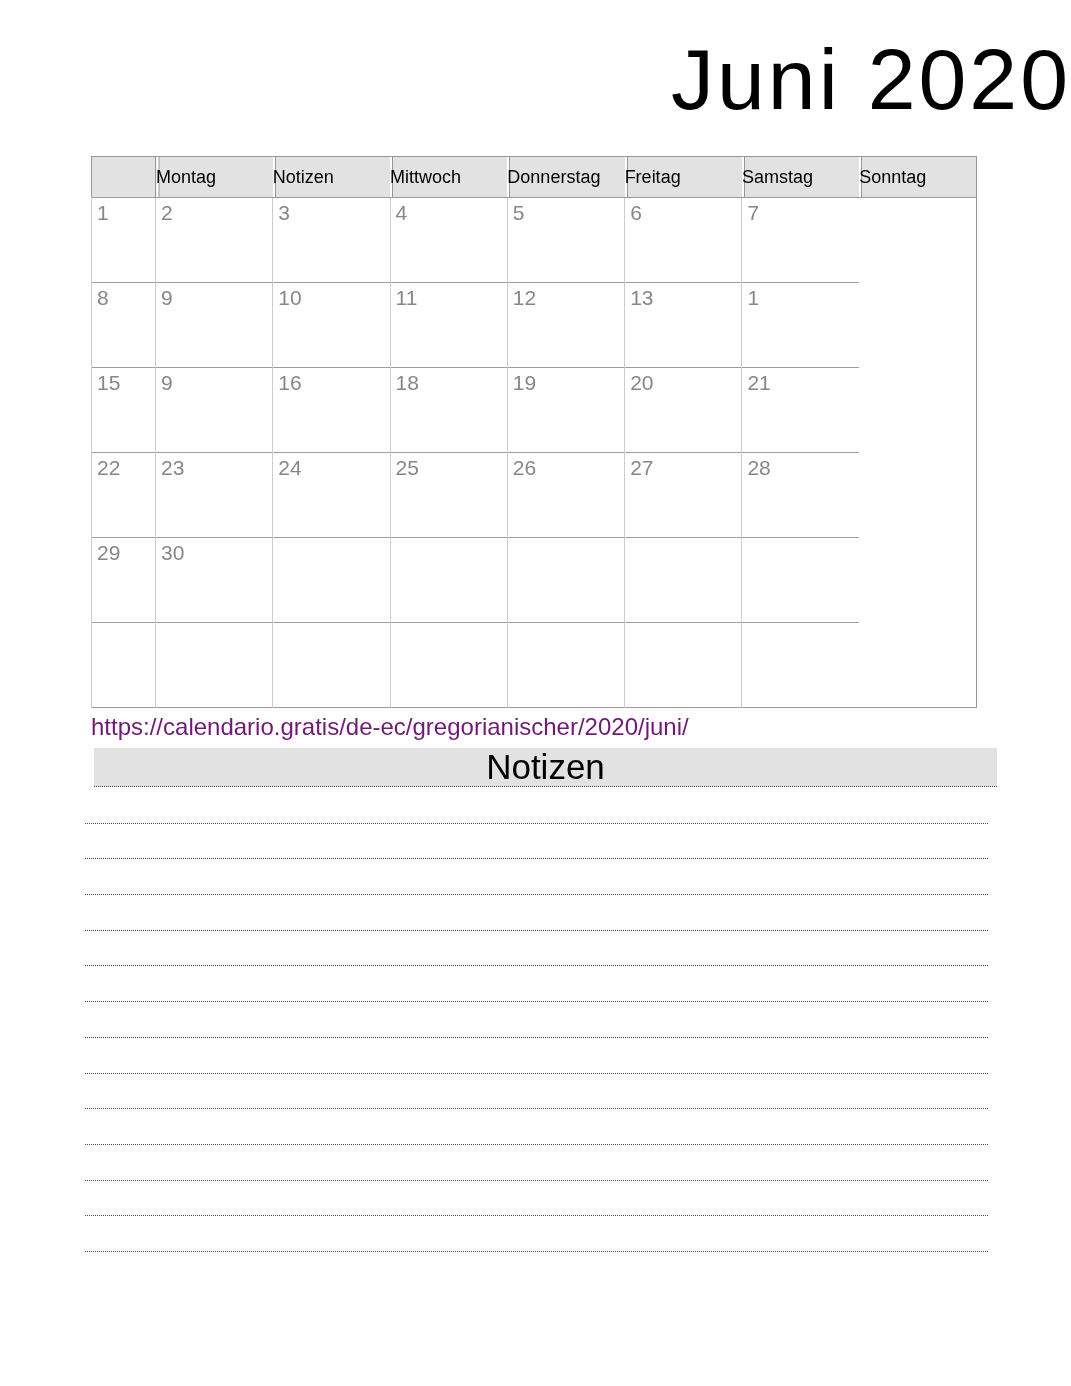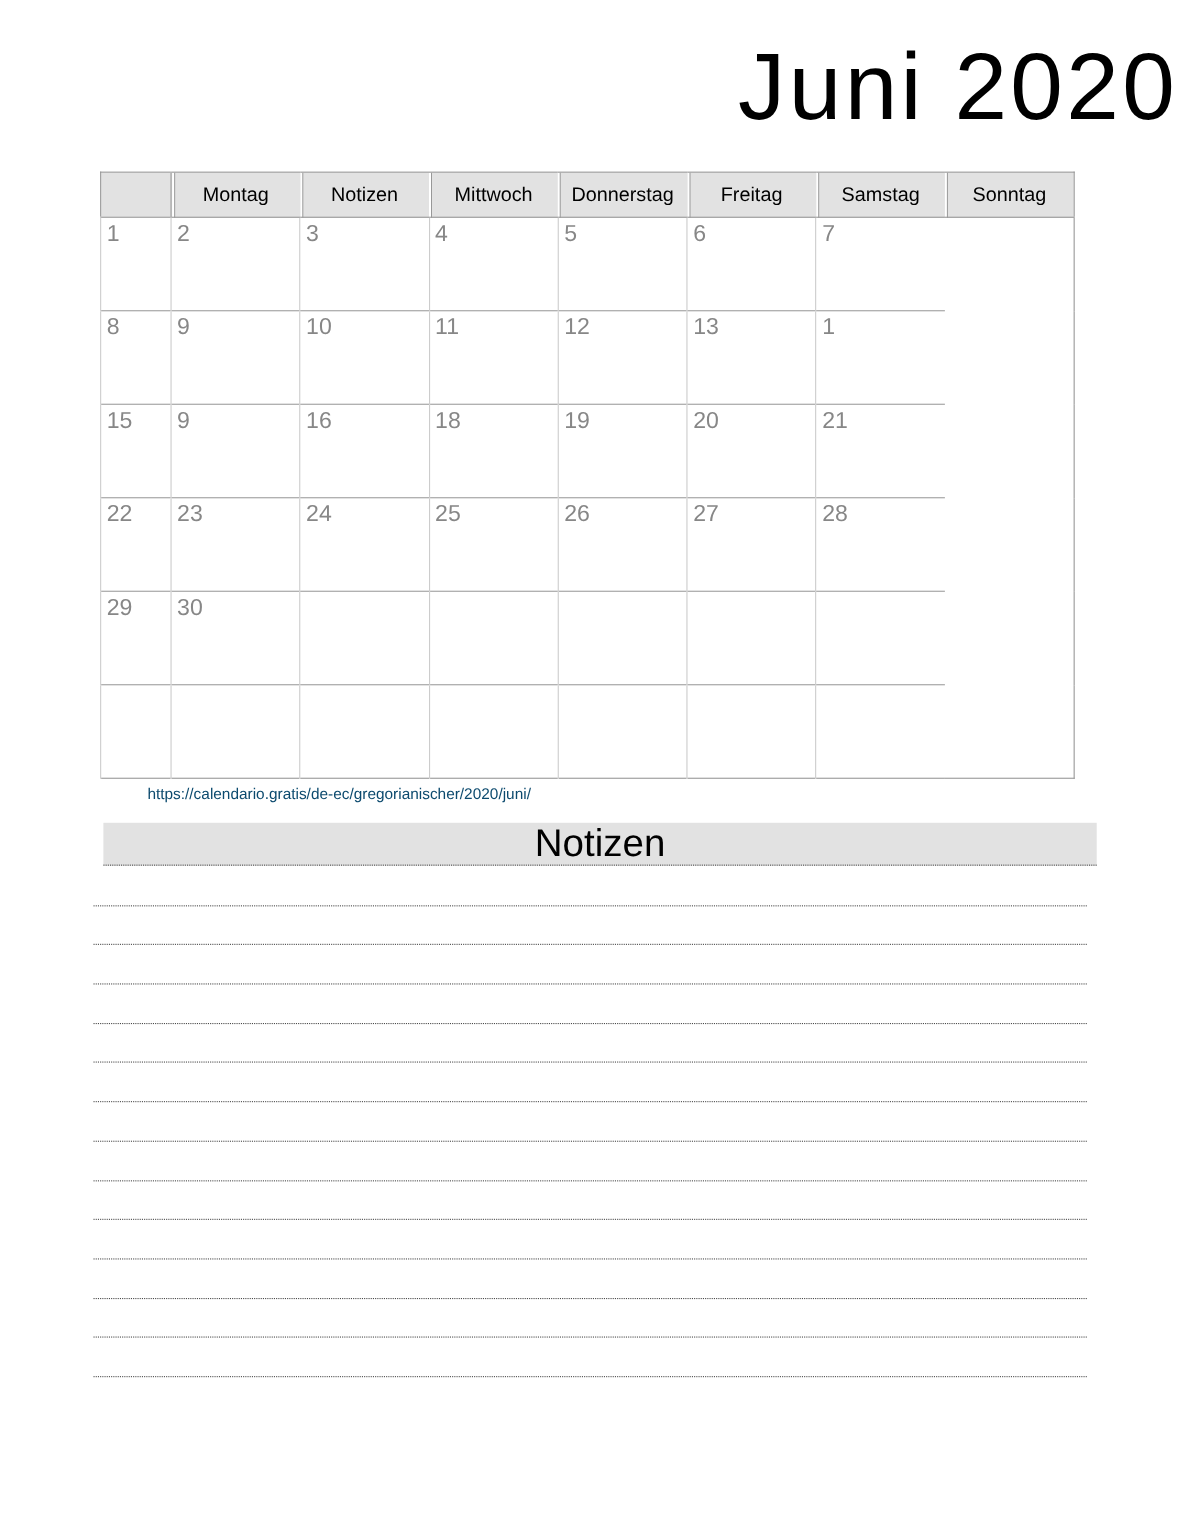--- a/index.html
+++ b/index.html
@@ -27,21 +27,21 @@
     background: #ffffff;
   }
   col.gutter-col { width: 64px; }
   th.gutter {
     background: #e2e2e2;
     border-right: 1px solid #989898;
     padding: 0;
   }
   th.day-header {
     height: 40px; padding: 0;
-    font-size: 18px; font-weight: 400; text-align: center;
+    font-size: 18px; font-weight: 400; text-align: left;
     vertical-align: middle;
     background-image: linear-gradient(to right,
       #ffffff 0px, #ffffff 2px,
       #989898 2px, #989898 3px,
       #e2e2e2 3px);
     background-color: #e2e2e2;
     border-bottom: 1px solid #989898;
   }
   td.day-cell {
     height: 84px; padding: 0;
@@ -53,21 +53,21 @@
   .day-number {
     display: block;
     padding: 3px 0 0 5px;
     font-size: 21px; line-height: 1.15;
     color: #878787;
   }
 
   
   .source-url {
     position: absolute; top: 713px; left: 91px;
-    font-size: 14px; line-height: 1.2; color: #0c4a6e; margin-left: 43px;
+    font-size: 24px; line-height: 1.2; color: #701a75;
   }
 
   
   .notes-bar {
     position: absolute; top: 748px; left: 94px;
     width: 903px; height: 38px;
     background: #e2e2e2;
     border-bottom: 1px dotted #4a4a4a;
     text-align: center;
     font-size: 35px; line-height: 38px;

